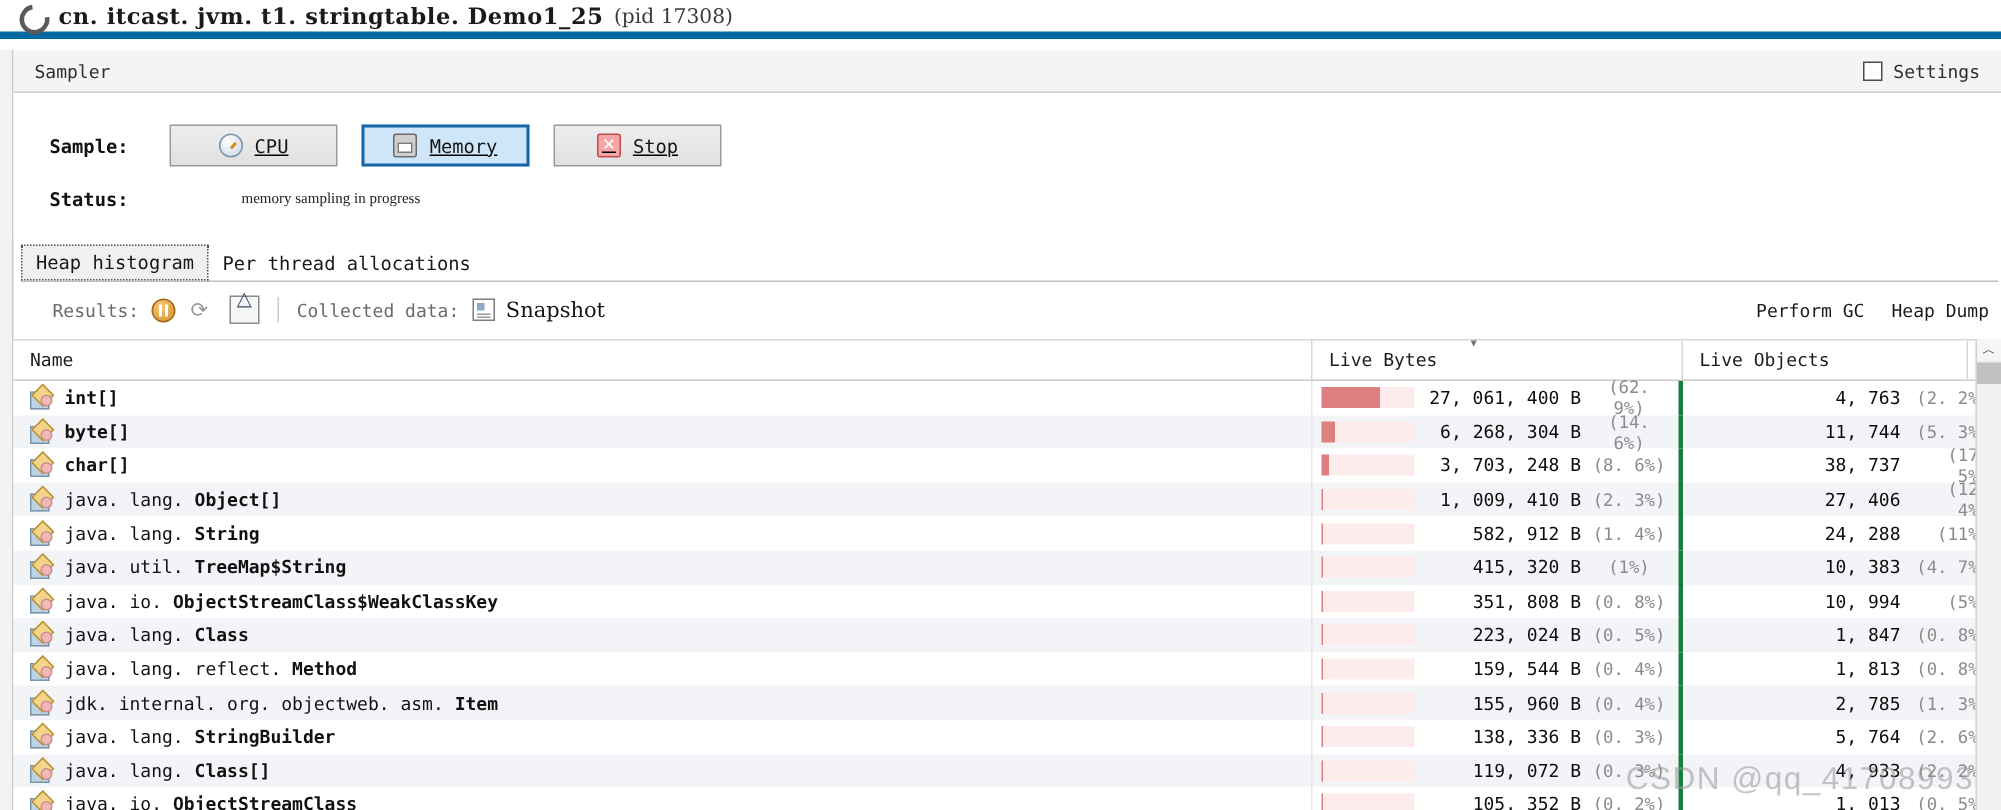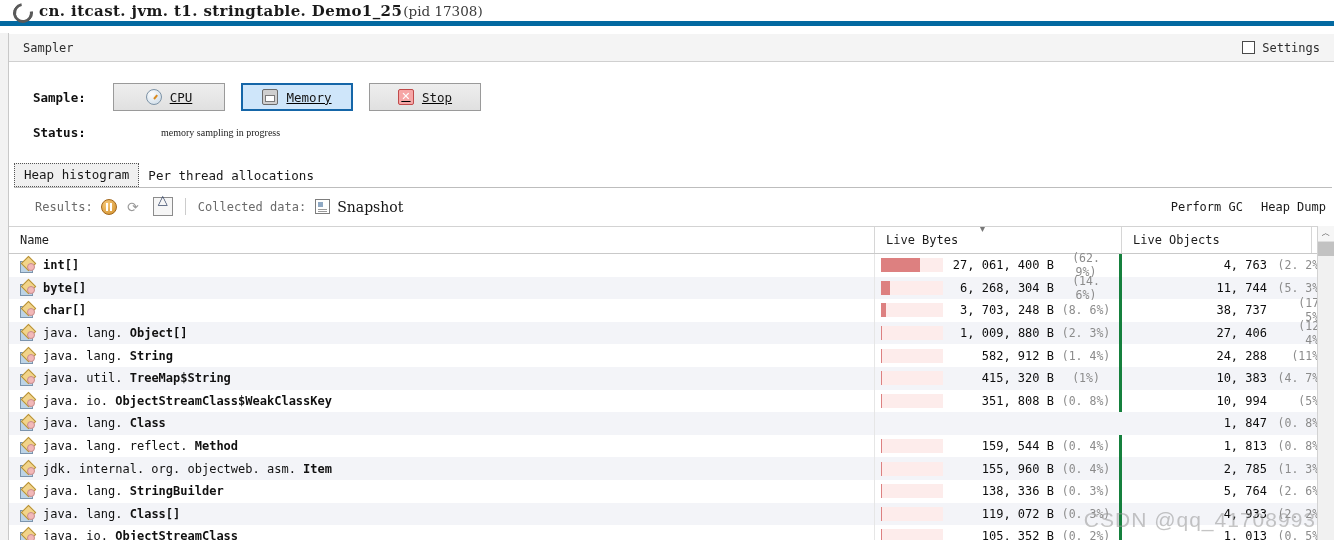--- a/index.html
+++ b/index.html
@@ -46,21 +46,21 @@
     font-family: "DejaVu Serif", "Liberation Serif", serif;
     font-weight: bold;
     font-size: 15px;
     color: #1a1a1a;
     letter-spacing: 0.4px;
   }
   .title-pid {
     font-family: "DejaVu Serif", "Liberation Serif", serif;
     font-size: 13.5px;
     color: #3a3a3a;
-    margin-left: 1px;
+    margin-left: 7px;
   }
 
   
   .rail {
     position: absolute;
     left: 0; top: 33px;
     width: 9px; bottom: 0;
     background: #f2f2f2;
     border-right: 1px solid #c8c8c8;
   }
@@ -668,21 +668,21 @@
           <div class="td-name">
             <span class="cls-icon">
               <span class="cls-dot"></span>
             </span>
             <span class="cls-text"><span>java. lang. </span><b>Object[]</b></span>
           </div>
           <div class="td-bytes">
             <div class="bar-track">
               <div class="bar-fill" style="width: 2.3%;"></div>
             </div>
-            <span class="bytes-val">1, 009, 880 B</span>
+            <span class="bytes-val">1, 009, 410 B</span>
             <span class="bytes-pct">(2. 3%)</span>
           </div>
           <div class="td-objs">
             <span class="objs-val">27, 406</span>
             <span class="objs-pct">(12. 4%)</span>
           </div>
         </div>
         <div class="tr">
           <div class="td-name">
             <span class="cls-icon">
@@ -739,20 +739,27 @@
             <span class="objs-val">10, 994</span>
             <span class="objs-pct">(5%)</span>
           </div>
         </div>
         <div class="tr alt">
           <div class="td-name">
             <span class="cls-icon">
               <span class="cls-dot"></span>
             </span>
             <span class="cls-text"><span>java. lang. </span><b>Class</b></span>
+          </div>
+          <div class="td-bytes">
+            <div class="bar-track">
+              <div class="bar-fill" style="width: 0.5%;"></div>
+            </div>
+            <span class="bytes-val">223, 024 B</span>
+            <span class="bytes-pct">(0. 5%)</span>
           </div>
           <div class="td-objs">
             <span class="objs-val">1, 847</span>
             <span class="objs-pct">(0. 8%)</span>
           </div>
         </div>
         <div class="tr">
           <div class="td-name">
             <span class="cls-icon">
               <span class="cls-dot"></span>

